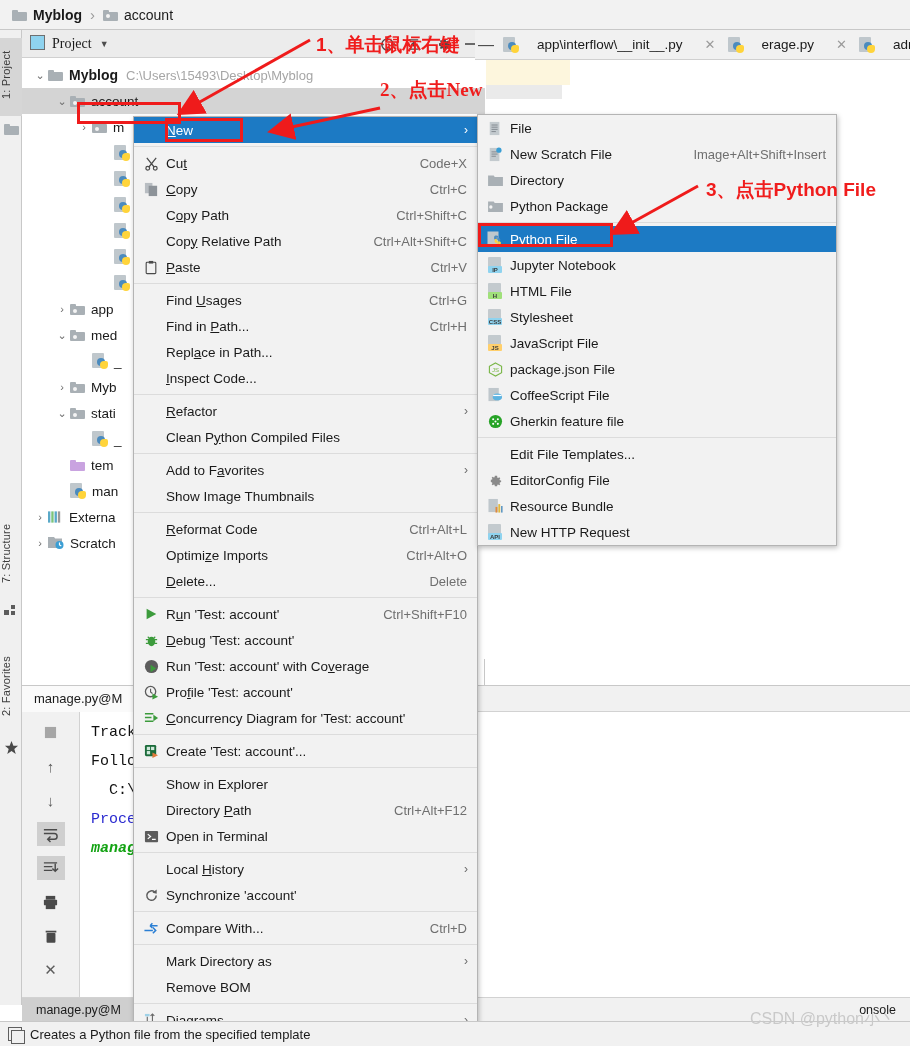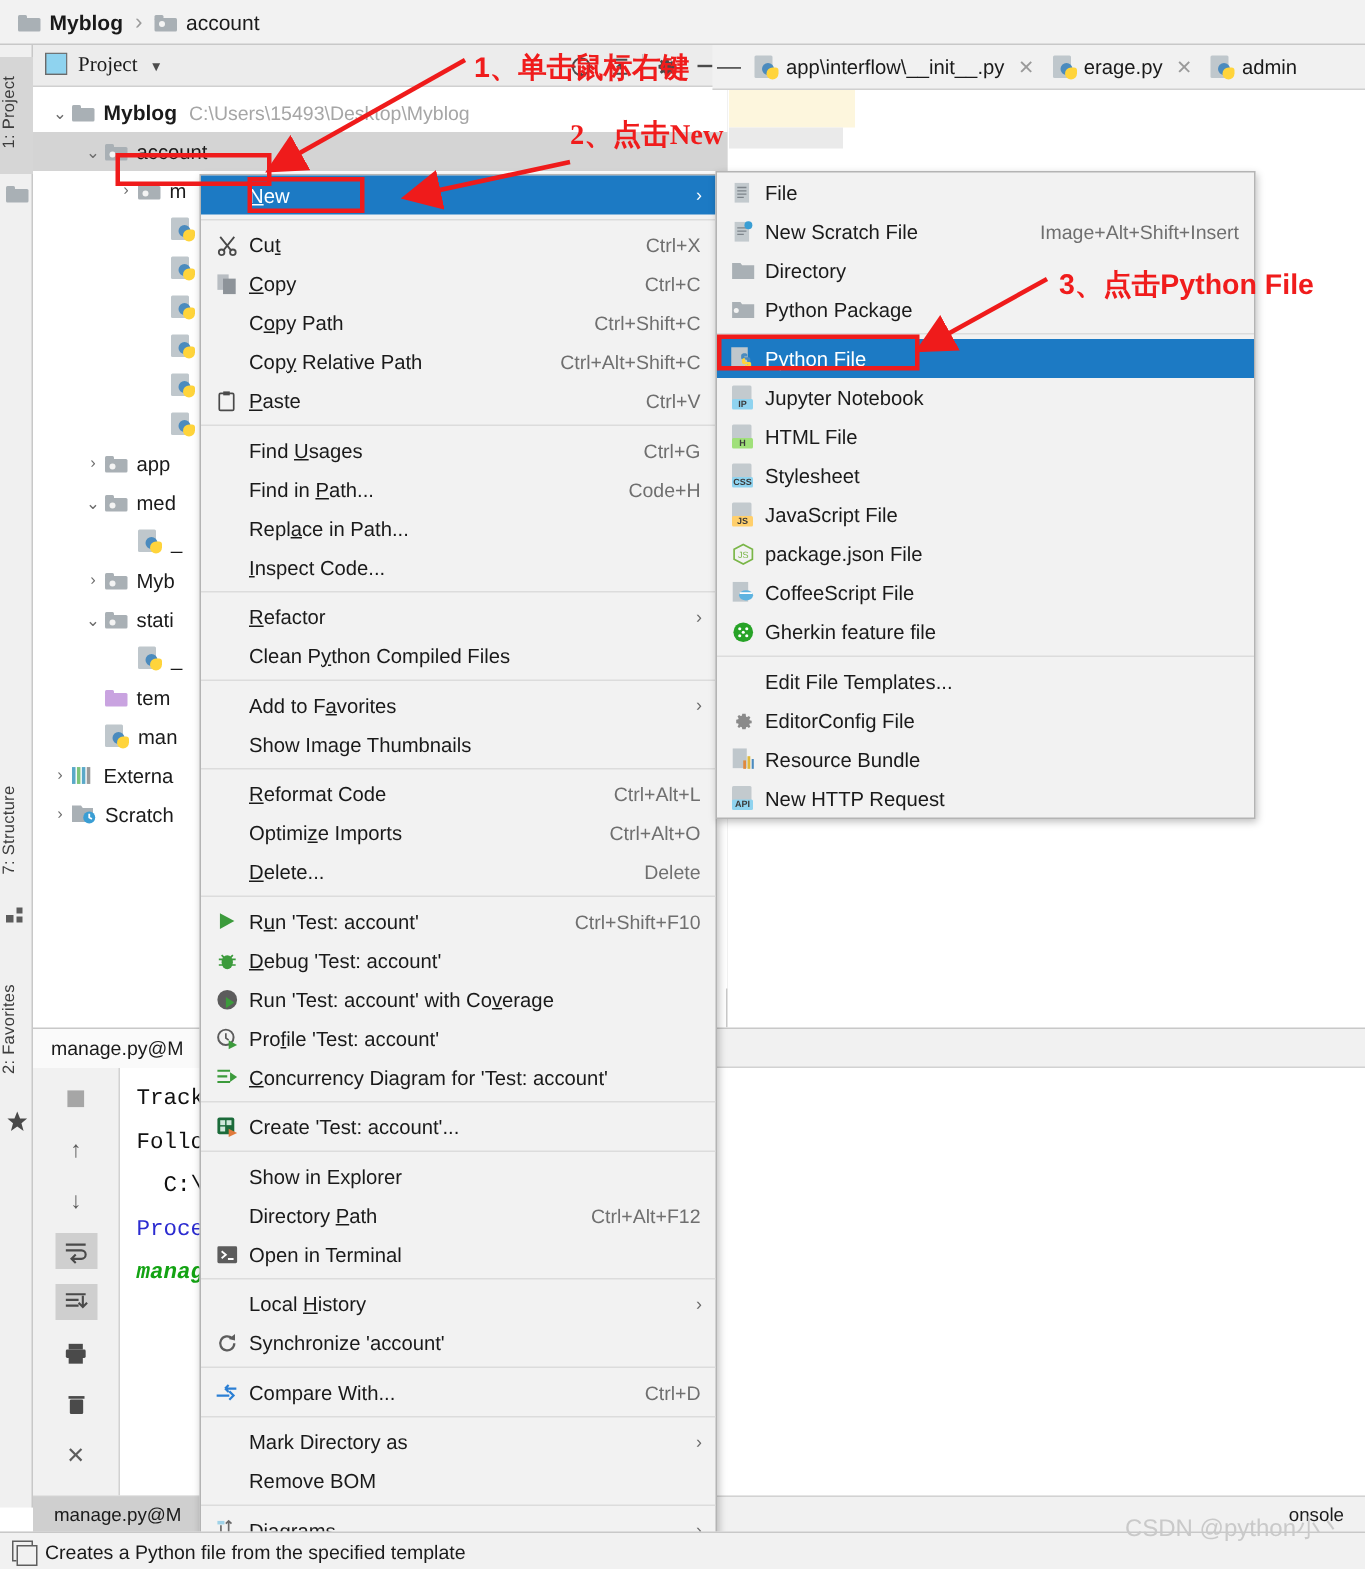--- a/index.html
+++ b/index.html
@@ -89,21 +89,21 @@
 
   
   #editor-area {
     position:absolute; left:486px; top:30px; width:424px; height:655px; background:#ffffff;
   }
   #tabbar {
     position:absolute; left:-11px; top:0; width:435px; height:30px; background:#f1f1f1;
     border-bottom:1px solid #d0d0d0; display:flex; align-items:center; gap:0px;
   }
   .minusbtn { width:22px; text-align:center; color:#4a4a4a; font-size:16px; flex:none;}
-  .etab { display:flex; align-items:center; gap:5px; padding:0 6px 0 6px; height:30px; flex:none;}
+  .etab { display:flex; align-items:center; gap:18px; padding:0 6px 0 6px; height:30px; flex:none;}
   .etab .lbl { font-size:13.5px; }
   .etab .x { color:#9a9a9a; font-size:13px; margin-left:4px;}
   #editor-body { position:absolute; left:0; top:30px; width:424px; height:625px; background:#fff;}
   #warn-strip { position:absolute; left:0; top:0; width:84px; height:25px; background:#fdf6dd;}
   #gutter-strip { position:absolute; left:0; top:25px; width:76px; height:14px; background:#eaeaea;}
 
   
   #ctxmenu {
     position:absolute; left:133px; top:116px; width:345px;
     background:#f2f2f2; border:1px solid #b4b4b4;
@@ -541,21 +541,21 @@
     <div class="msep"></div>
     <div class="mi">
       <span class="micon">
         <svg width="15" height="15" viewBox="0 0 16 16">
           <path d="M3 2l8 10M13 2L5 12" stroke="#4a4a4a" stroke-width="1.3" fill="none"></path>
           <circle cx="4" cy="13" r="2" fill="none" stroke="#4a4a4a" stroke-width="1.3"></circle>
           <circle cx="12" cy="13" r="2" fill="none" stroke="#4a4a4a" stroke-width="1.3"></circle>
         </svg>
       </span>
       <span class="mtext"><span>Cu<span class="u">t</span></span></span>
-      <span class="keys">Ctrl+X</span>
+      <span class="keys">Code+X</span>
     </div>
     <div class="mi">
       <span class="micon">
         <svg width="15" height="15" viewBox="0 0 16 16">
           <rect x="1" y="1" width="8" height="11" fill="#b8bdc2"></rect>
           <rect x="5" y="4" width="9" height="11" fill="#8d9399"></rect>
         </svg>
       </span>
       <span class="mtext"><span><span class="u">C</span>opy</span></span>
       <span class="keys">Ctrl+C</span>
@@ -582,21 +582,21 @@
     </div>
     <div class="msep"></div>
     <div class="mi">
       <span class="micon"></span>
       <span class="mtext"><span>Find <span class="u">U</span>sages</span></span>
       <span class="keys">Ctrl+G</span>
     </div>
     <div class="mi">
       <span class="micon"></span>
       <span class="mtext"><span>Find in <span class="u">P</span>ath...</span></span>
-      <span class="keys">Code+H</span>
+      <span class="keys">Ctrl+H</span>
     </div>
     <div class="mi">
       <span class="micon"></span>
       <span class="mtext"><span>Repl<span class="u">a</span>ce in Path...</span></span>
     </div>
     <div class="mi">
       <span class="micon"></span>
       <span class="mtext"><span><span class="u">I</span>nspect Code...</span></span>
     </div>
     <div class="msep"></div>

